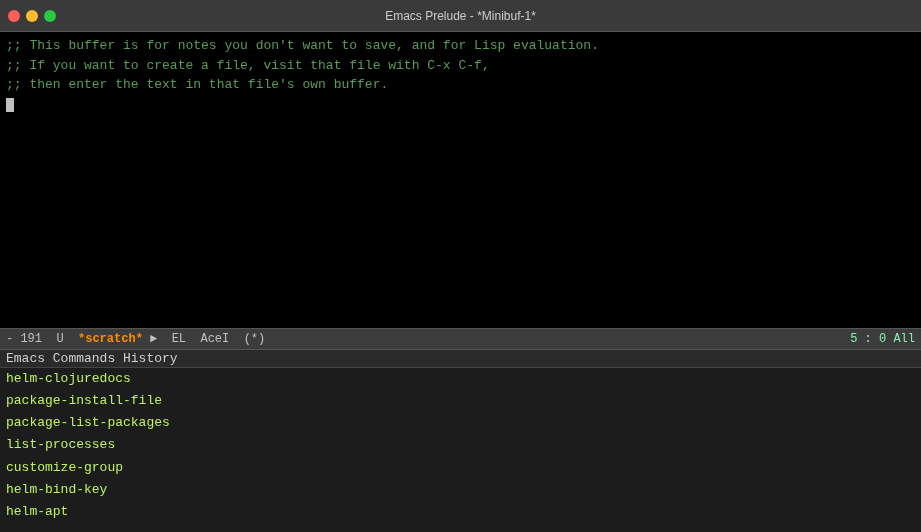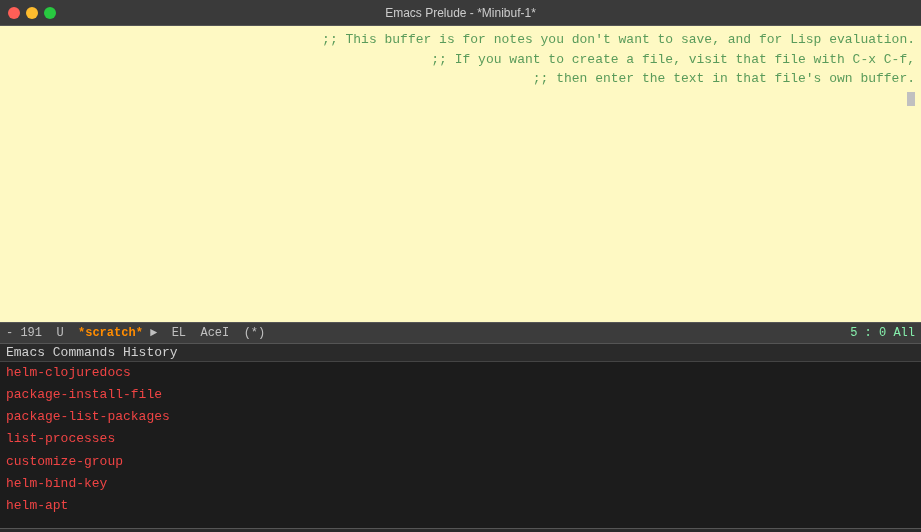--- a/index.html
+++ b/index.html
@@ -10,21 +10,21 @@
       background: #1c1c1c;
       font-family: 'Courier New', Courier, monospace;
       font-size: 13px;
       overflow: hidden;
       color: #c0c0c0;
     }
 
     
     .titlebar {
       background: #3a3a3a;
-      height: 26px;
+      height: 32px;
       display: flex;
       align-items: center;
       justify-content: center;
       position: relative;
       border-bottom: 1px solid #555;
     }
 
     .titlebar-buttons {
       position: absolute;
       left: 8px;
@@ -44,25 +44,24 @@
     .tb-max   { background: #28c840; }
 
     .titlebar-title {
       font-size: 12px;
       color: #ccc;
       font-family: -apple-system, sans-serif;
     }
 
     
     .editor-area {
-      background: #fef9c3;
+      background: #000000;
       height: 296px;
       padding: 4px 6px;
       overflow: hidden;
-      text-align: right;
     }
 
     .editor-line {
       color: #5a9b5a;
       line-height: 1.5;
       white-space: pre;
       font-size: 13px;
     }
 
     .editor-cursor {
@@ -117,21 +116,21 @@
       font-size: 13px;
       border-bottom: 1px solid #444;
     }
 
     .helm-list {
       overflow: hidden;
     }
 
     .helm-item {
       padding: 1px 6px;
-      color: #ef4444;
+      color: #bef264;
       font-size: 13px;
       line-height: 1.55;
       white-space: pre;
     }
 
     
     .minibuf {
       background: #2a2a2a;
       height: 22px;
       display: flex;

